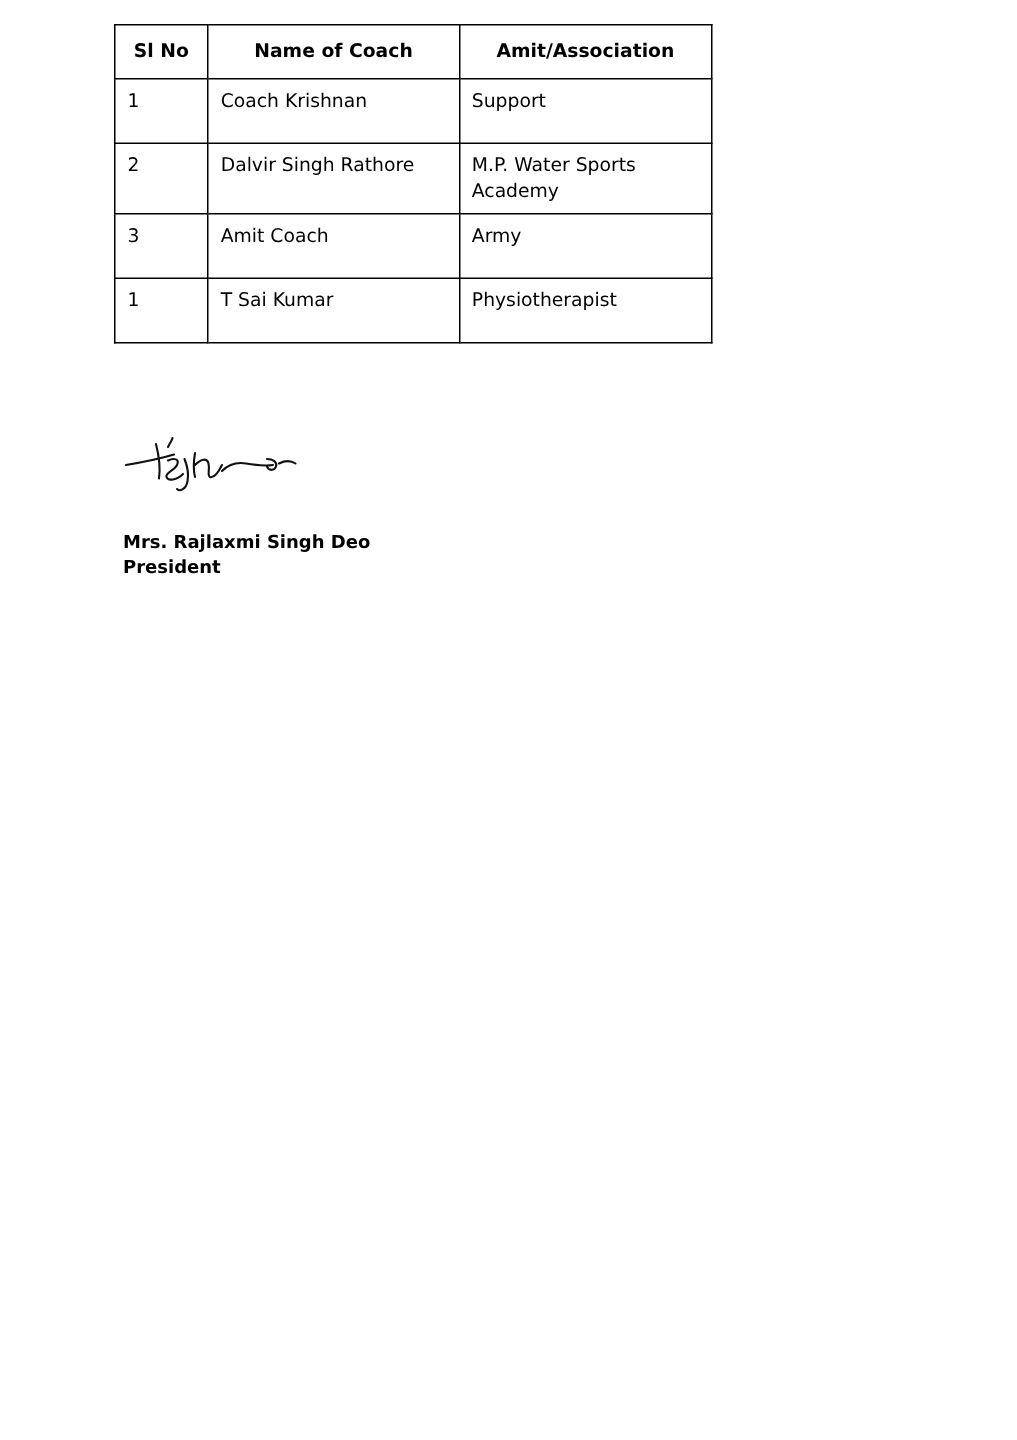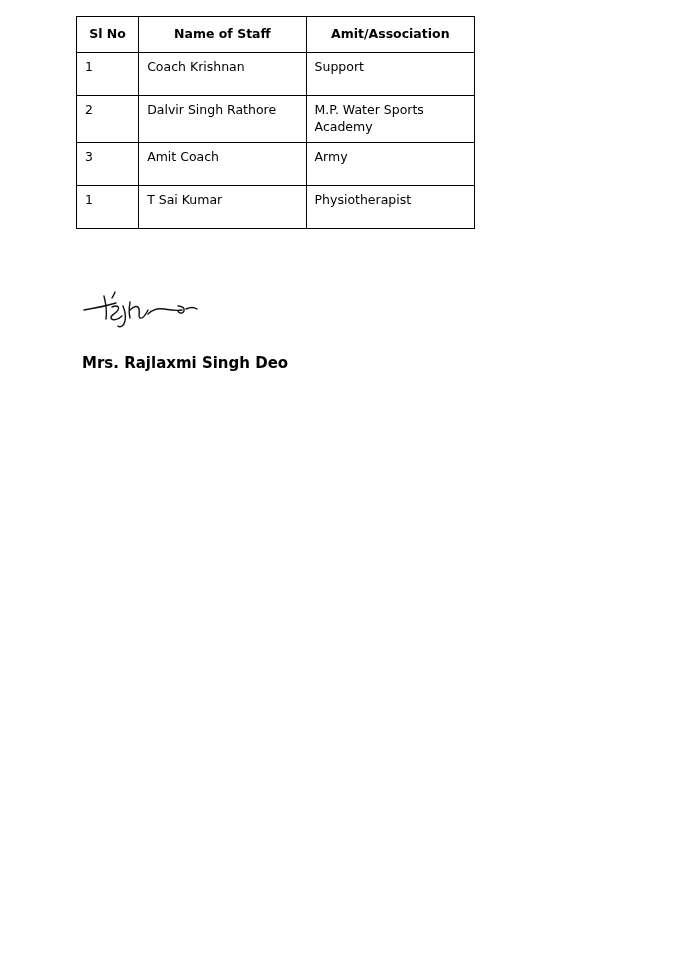--- a/index.html
+++ b/index.html
@@ -67,40 +67,40 @@
     top: 288px;
     width: 118px;
     height: 44px;
   }
   .signature svg { display: block; }
 
   .signer {
     position: absolute;
     left: 82px;
     top: 353px;
-    font-size: 15px;
+    font-size: 12px;
     font-weight: bold;
     line-height: 1.45;
   }
 </style>
 </head>
 <body>
 
 <div class="page">
 
   <table class="coach-table">
     <colgroup>
       <col class="col-sl">
       <col class="col-name">
       <col class="col-state">
     </colgroup>
     <thead>
       <tr>
         <th>Sl No</th>
-        <th>Name of Staff</th>
+        <th>Name of Coach</th>
         <th>Amit/Association</th>
       </tr>
     </thead>
     <tbody>
       <tr class="row-tall">
         <td class="cell-center">1</td>
         <td>Coach Krishnan</td>
         <td>Support</td>
       </tr>
       <tr class="row-two">
@@ -134,15 +134,16 @@
         <path d="M66 26 C 70 22, 76 20, 82 21 C 88 22, 94 23, 100 22"></path>
         <path d="M96 18 C 100 18, 103 20, 102 23 C 101 26, 97 26, 96 23"></path>
         <path d="M104 21 C 108 19, 112 19, 115 21"></path>
         <path d="M30 10 C 32 6, 33 5, 33 4"></path>
       </g>
     </svg>
   </div>
 
   <div class="signer">
     <div>Mrs. Rajlaxmi Singh Deo</div>
+    <div>President</div>
   </div>
 
 </div>
 
 </body></html>

